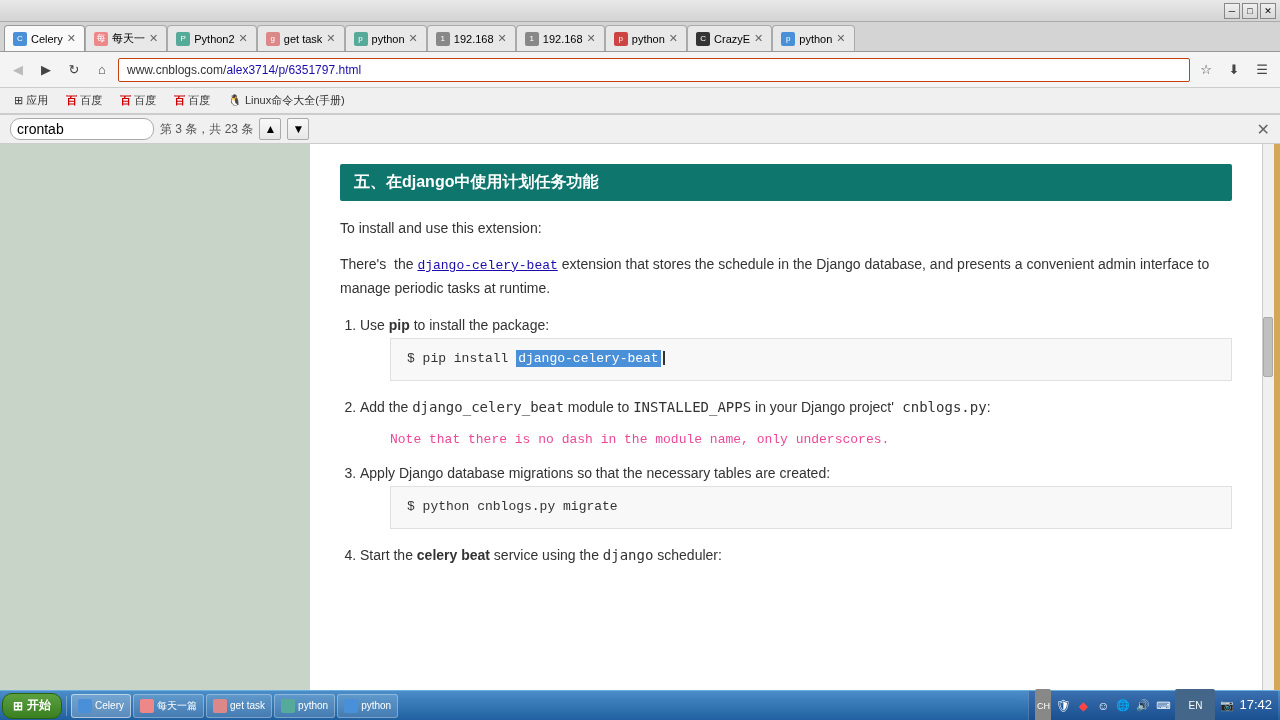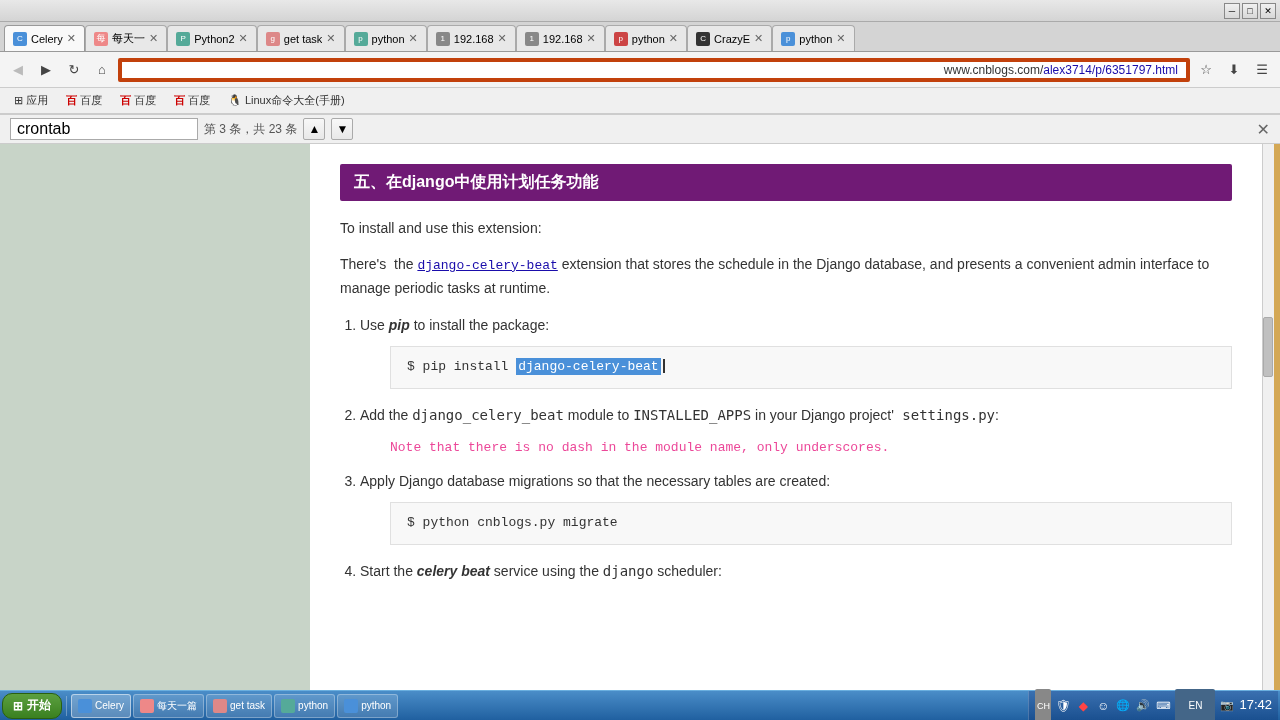--- a/index.html
+++ b/index.html
@@ -99,28 +99,27 @@
       background: transparent;
       display: flex; align-items: center; justify-content: center;
       cursor: pointer;
       font-size: 13px;
       color: #444;
     }
     .nav-btn.disabled { color: #bbb; cursor: default; }
     .address-bar {
       flex: 1;
       height: 24px;
-      border: 4px solid #c2410c;
+      border: 1px solid #c2410c;
       border-radius: 2px;
       padding: 0 8px;
       font-size: 12px;
       background: white;
       display: flex;
       align-items: center;
-      justify-content: flex-end;
     }
     .address-text { font-size: 12px; color: #333; }
     .address-blue { color: #1a0dab; }
 
     
     .bookmarks-bar {
       background: #f0f0f0;
       height: 26px;
       display: flex;
       align-items: center;
@@ -176,21 +175,21 @@
       border-radius: 2px;
       left: 0;
     }
     .right-accent {
       width: 6px;
       background: #d4a855;
     }
 
     
     .section-header {
-      background: #701a75;
+      background: #0f766e;
       color: white;
       padding: 8px 14px;
       font-size: 16px;
       font-weight: bold;
       margin-bottom: 16px;
       border-radius: 2px;
     }
 
     
     .article-text {
@@ -198,40 +197,40 @@
       line-height: 1.7;
       color: #333;
       margin-bottom: 12px;
     }
     .inline-code-link {
       font-family: 'Courier New', monospace;
       font-size: 13px;
       color: #1a0dab;
       text-decoration: underline;
     }
-    strong { font-weight: bold; font-style: italic; }
+    strong { font-weight: bold; }
 
     
     .article-list {
       margin-left: 20px;
       margin-bottom: 12px;
     }
     .article-list li {
       font-size: 14px;
       line-height: 1.8;
       color: #333;
       margin-bottom: 10px;
     }
 
     
     .code-block {
       background: #f8f8f8;
       border: 1px solid #e0e0e0;
       padding: 10px 16px;
-      margin: 8px 0 14px 30px;
+      margin: 0 0 14px 30px;
       font-family: 'Courier New', monospace;
       font-size: 13px;
       line-height: 1.6;
       color: #333;
     }
     .code-block .highlight {
       background: #4a90d9;
       color: white;
       padding: 1px 2px;
     }
@@ -250,26 +249,26 @@
       height: 30px;
       display: flex;
       align-items: center;
       padding: 0 10px;
       gap: 6px;
       border-top: 1px solid #ccc;
       border-bottom: 1px solid #ccc;
       position: relative;
     }
     .find-input {
-      width: 188px;
+      width: 144px;
       height: 22px;
       border: 1px solid #aaa;
-      border-radius: 0;
+      border-radius: 10px;
       padding: 0 6px;
-      font-size: 16px;
+      font-size: 14px;
     }
     .find-count {
       font-size: 12px;
       color: #555;
     }
     .find-btn {
       width: 22px; height: 22px;
       border: 1px solid #aaa;
       border-radius: 2px;
       background: linear-gradient(to bottom, #f8f8f8, #e8e8e8);
@@ -498,21 +497,21 @@
     <ol class="article-list">
 
       <li>
         <span>Use </span><strong>pip</strong><span> to install the package:</span>
         <div class="code-block">
           <span>$ pip install </span><span class="highlight">django-celery-beat</span><span class="code-cursor"></span>
         </div>
       </li>
 
       <li>
-        <span>Add the </span><code>django_celery_beat</code><span> module to </span><code>INSTALLED_APPS</code><span> in your Django project'</span><code> settings.py</code><span>:</span>
+        <span>Add the </span><code>django_celery_beat</code><span> module to </span><code>INSTALLED_APPS</code><span> in your Django project'</span><code> cnblogs.py</code><span>:</span>
         <div class="note-text">Note that there is no dash in the module name, only underscores.</div>
       </li>
 
       <li>
         <span>Apply Django database migrations so </span><span>that</span><span> the necessary tables are created:</span>
         <div class="code-block">
           <span>$ python cnblogs.py migrate</span>
         </div>
       </li>
 

